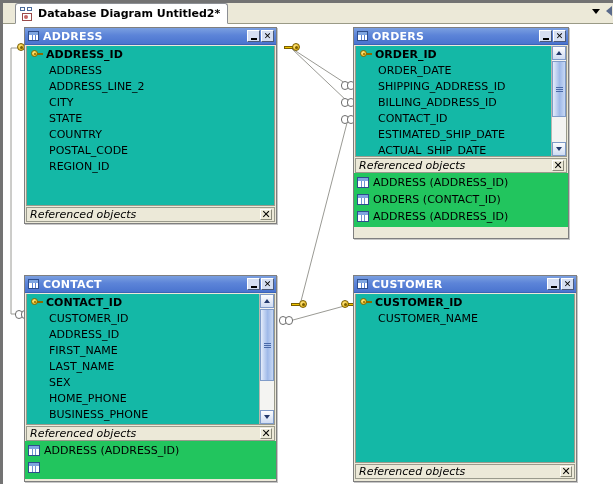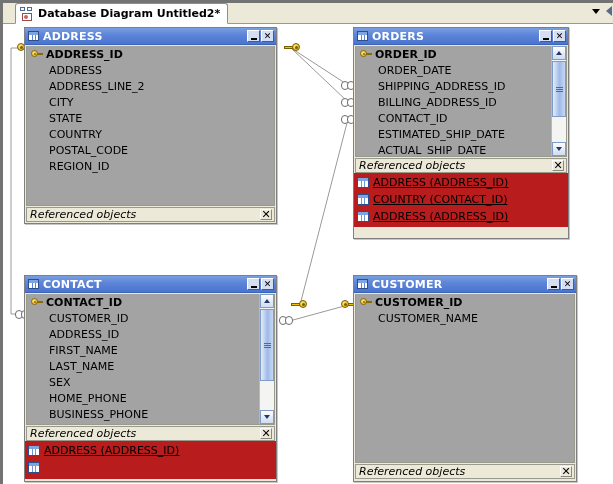--- a/index.html
+++ b/index.html
@@ -39,21 +39,21 @@
   .tb-btn{width:13px;height:12px;background:#d6dff2;border:1px solid #ffffff;border-right-color:#4a5a7a;border-bottom-color:#4a5a7a;box-sizing:border-box;display:flex;align-items:center;justify-content:center;font-size:9px;font-weight:bold;color:#000;line-height:1;font-family:"DejaVu Sans",sans-serif;}
   .tb-btn.min{align-items:flex-end;padding-bottom:1px;}
   .tb-btn.min i{display:block;width:6px;height:2px;background:#000;}
 
   
   .gico{position:relative;width:11px;height:10px;flex:0 0 11px;background:#ffffff;border:1px solid #2d4d8d;box-sizing:border-box;}
   .gico:before{content:"";position:absolute;left:0;top:0;right:0;height:3px;background:#7fa5e0;}
   .gico:after{content:"";position:absolute;left:3px;top:3px;bottom:0;width:1px;background:#5c84d8;box-shadow:3px 0 0 #5c84d8;}
 
   
-  .cols{position:relative;background:#a3a3a3;border:1px solid #9a9a8c;border-top:none;margin:0;box-sizing:border-box;overflow:hidden;}
+  .cols{position:relative;background:#14b8a6;border:1px solid #9a9a8c;border-top:none;margin:0;box-sizing:border-box;overflow:hidden;}
   .col{display:flex;align-items:center;height:16px;padding-left:3px;box-sizing:border-box;white-space:nowrap;}
   .col .cname{font-size:11px;color:#000;margin-left:3px;}
   .col.pk .cname{font-weight:bold;}
   .col .keyslot{width:13px;flex:0 0 13px;height:12px;position:relative;}
   .col.pad{padding-left:19px;}
 
   
   .key{position:absolute;left:1px;top:2px;width:11px;height:8px;}
   .key .kh{position:absolute;left:0;top:0;width:7px;height:7px;border-radius:50%;background:radial-gradient(circle at 35% 35%,#ffe680,#e0a800);border:1px solid #8a6a00;box-sizing:border-box;}
   .key .kh:after{content:"";position:absolute;left:2px;top:2px;width:2px;height:2px;border-radius:50%;background:#8a6a00;}
@@ -66,21 +66,21 @@
   .sb-btn.up .ar{border-bottom:4px solid #23396b;}
   .sb-btn.dn .ar{border-top:4px solid #23396b;}
   .sb-thumb{position:absolute;left:0;right:0;background:linear-gradient(to right,#e4ecfa,#9fb9e8 55%,#c7d8f4);border:1px solid #7f9bc8;box-sizing:border-box;display:flex;align-items:center;justify-content:center;}
   .sb-thumb i{display:block;width:7px;height:5px;background:repeating-linear-gradient(to bottom,#4a6aa8 0 1px,transparent 1px 2px);}
   .sb-track{position:absolute;left:0;right:0;background:#f4f4f2;}
 
   
   .ro-bar{height:15px;background:#ece9d8;border:1px solid #9a9a8c;box-sizing:border-box;display:flex;align-items:center;justify-content:space-between;padding:0 2px 0 3px;margin:1px 1px 0 1px;font-style:italic;}
   .ro-bar span{font-size:11px;color:#000;}
   .ro-x{width:12px;height:11px;border:1px solid #ffffff;border-right-color:#8a8a7a;border-bottom-color:#8a8a7a;background:#ece9d8;display:flex;align-items:center;justify-content:center;font-size:9px;font-weight:bold;line-height:1;color:#000;box-sizing:border-box;}
-  .ro-list{background:#b91c1c;padding:1px 0 0 3px;box-sizing:border-box;overflow:hidden;text-decoration:underline;}
+  .ro-list{background:#22c55e;padding:1px 0 0 3px;box-sizing:border-box;overflow:hidden;}
   .ro-item{display:flex;align-items:center;height:17px;white-space:nowrap;}
   .ro-item .lbl{font-size:11px;color:#000;margin-left:4px;}
   .ro-ico{position:relative;width:12px;height:11px;flex:0 0 12px;background:#ffffff;border:1px solid #2d4d8d;box-sizing:border-box;}
   .ro-ico:before{content:"";position:absolute;left:0;top:0;right:0;height:3px;background:#7fa5e0;}
   .ro-ico:after{content:"";position:absolute;left:3px;top:3px;bottom:0;width:1px;background:#6f95d4;box-shadow:3px 0 0 #6f95d4;}
 
   
   .links{position:absolute;left:0;top:0;width:611px;height:461px;pointer-events:none;}
 
   
@@ -281,21 +281,21 @@
         <span>Referenced objects</span>
         <span class="ro-x">✕</span>
       </div>
       <div class="ro-list" style="height:54px;">
         <div class="ro-item">
             <span class="ro-ico"></span>
             <span class="lbl">ADDRESS (ADDRESS_ID)</span>
           </div>
         <div class="ro-item">
             <span class="ro-ico"></span>
-            <span class="lbl">COUNTRY (CONTACT_ID)</span>
+            <span class="lbl">ORDERS (CONTACT_ID)</span>
           </div>
         <div class="ro-item">
             <span class="ro-ico"></span>
             <span class="lbl">ADDRESS (ADDRESS_ID)</span>
           </div>
       </div>
     </div>
 
     <div class="tbl" style="left:21px;top:251px;width:253px;height:207px;">
       <div class="tbl-tb">

